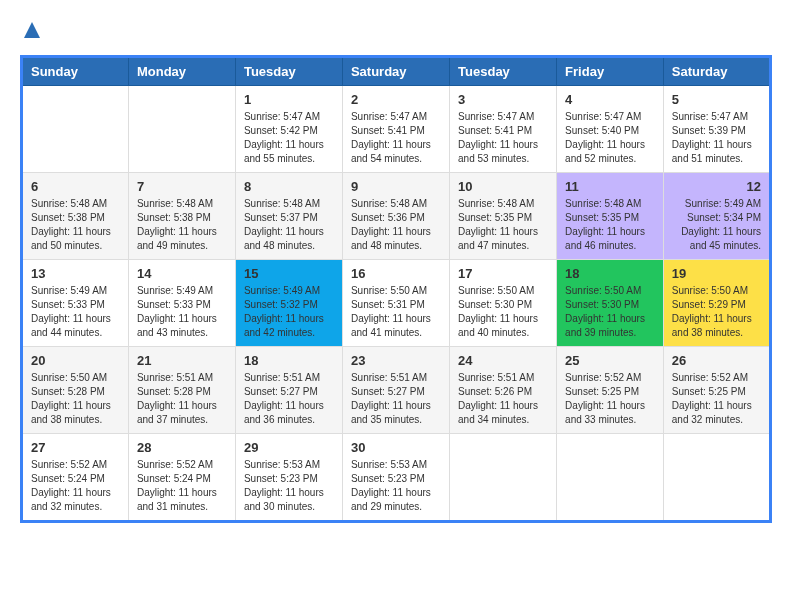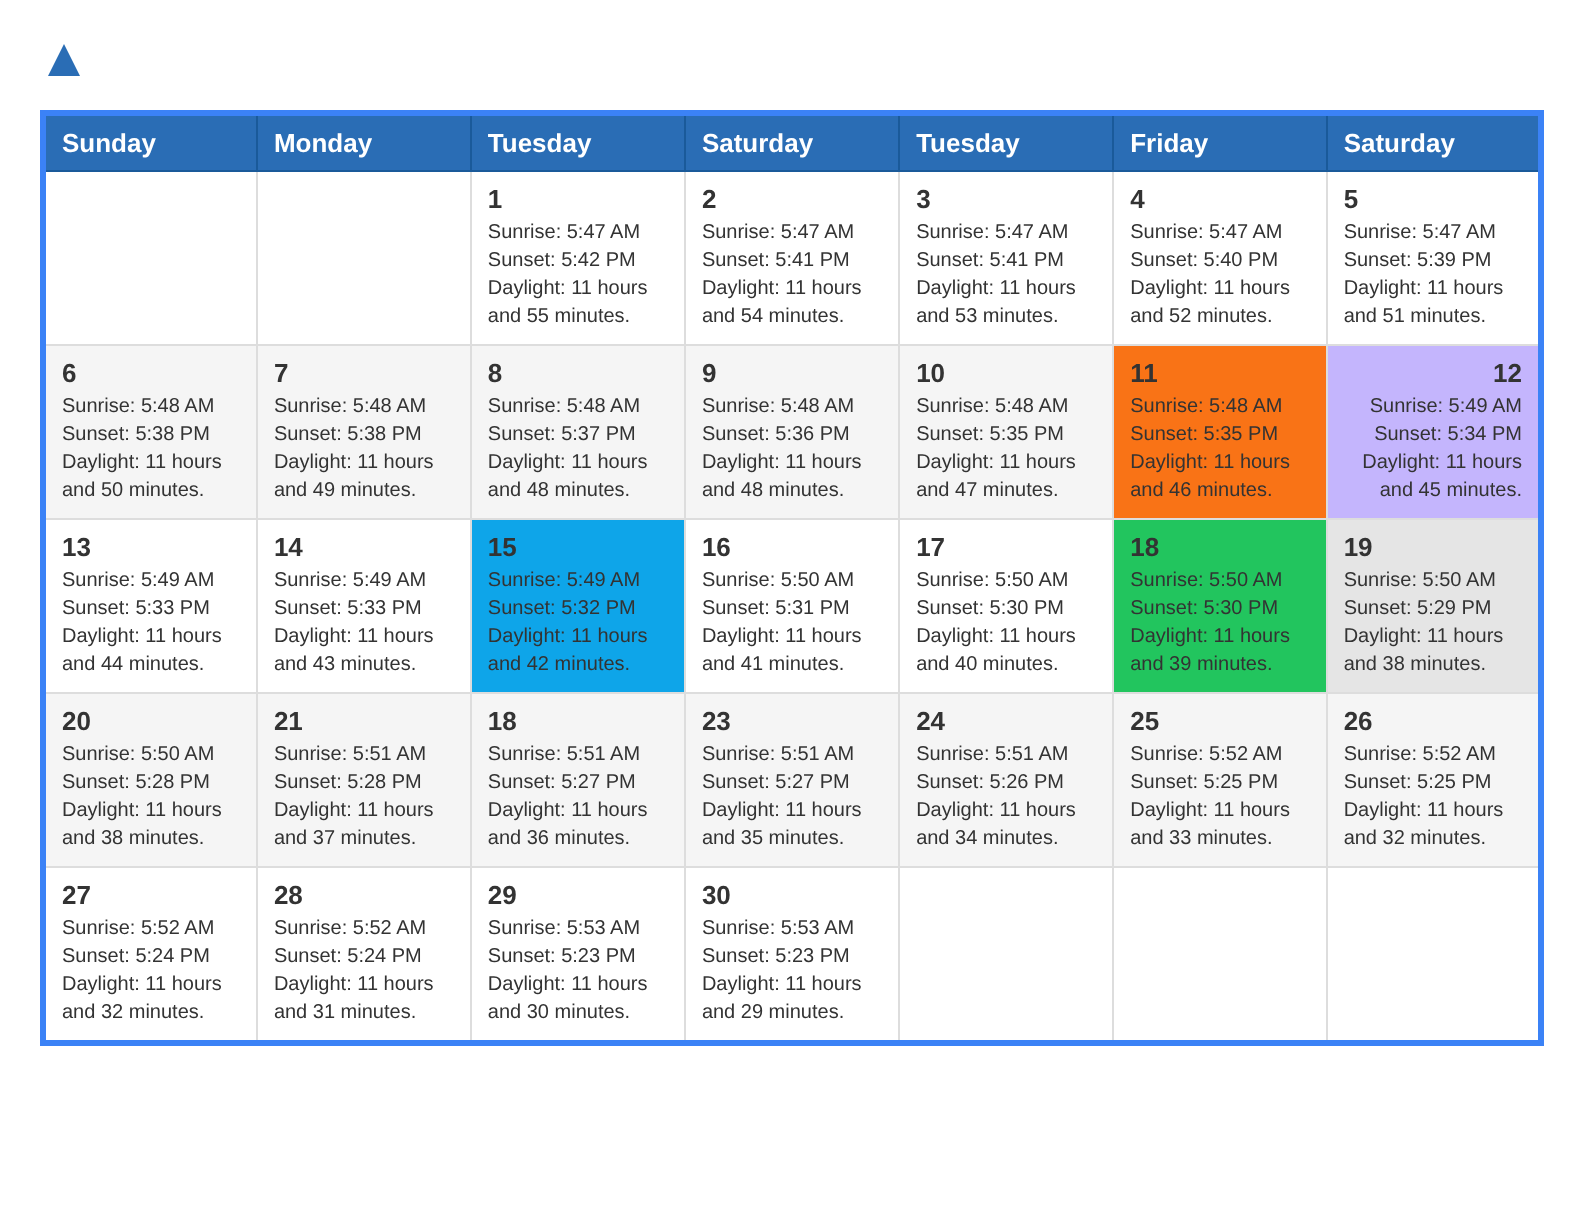--- a/index.html
+++ b/index.html
@@ -159,21 +159,21 @@
           <div class="day-info">Sunrise: 5:48 AM<br>Sunset: 5:37 PM<br>Daylight: 11 hours and 48 minutes.</div>
         </td>
         <td style="background-color: rgb(245, 245, 245);">
           <span class="day-number">9</span>
           <div class="day-info">Sunrise: 5:48 AM<br>Sunset: 5:36 PM<br>Daylight: 11 hours and 48 minutes.</div>
         </td>
         <td style="background-color: rgb(245, 245, 245);">
           <span class="day-number">10</span>
           <div class="day-info">Sunrise: 5:48 AM<br>Sunset: 5:35 PM<br>Daylight: 11 hours and 47 minutes.</div>
         </td>
-        <td style="background-color: #f97316;">
+        <td style="background-color: #c4b5fd;">
           <span class="day-number">11</span>
           <div class="day-info">Sunrise: 5:48 AM<br>Sunset: 5:35 PM<br>Daylight: 11 hours and 46 minutes.</div>
         </td>
         <td style="background-color: #c4b5fd; text-align: right;">
           <span class="day-number">12</span>
           <div class="day-info">Sunrise: 5:49 AM<br>Sunset: 5:34 PM<br>Daylight: 11 hours and 45 minutes.</div>
         </td>
       </tr>
       <tr>
         <td style="background-color: rgb(255, 255, 255);">
@@ -193,21 +193,21 @@
           <div class="day-info">Sunrise: 5:50 AM<br>Sunset: 5:31 PM<br>Daylight: 11 hours and 41 minutes.</div>
         </td>
         <td style="background-color: rgb(255, 255, 255);">
           <span class="day-number">17</span>
           <div class="day-info">Sunrise: 5:50 AM<br>Sunset: 5:30 PM<br>Daylight: 11 hours and 40 minutes.</div>
         </td>
         <td style="background-color: #22c55e;">
           <span class="day-number">18</span>
           <div class="day-info">Sunrise: 5:50 AM<br>Sunset: 5:30 PM<br>Daylight: 11 hours and 39 minutes.</div>
         </td>
-        <td style="background-color: #e5e5e5;">
+        <td style="background-color: #fde047;">
           <span class="day-number">19</span>
           <div class="day-info">Sunrise: 5:50 AM<br>Sunset: 5:29 PM<br>Daylight: 11 hours and 38 minutes.</div>
         </td>
       </tr>
       <tr>
         <td style="background-color: rgb(245, 245, 245);">
           <span class="day-number">20</span>
           <div class="day-info">Sunrise: 5:50 AM<br>Sunset: 5:28 PM<br>Daylight: 11 hours and 38 minutes.</div>
         </td>
         <td style="background-color: rgb(245, 245, 245);">

